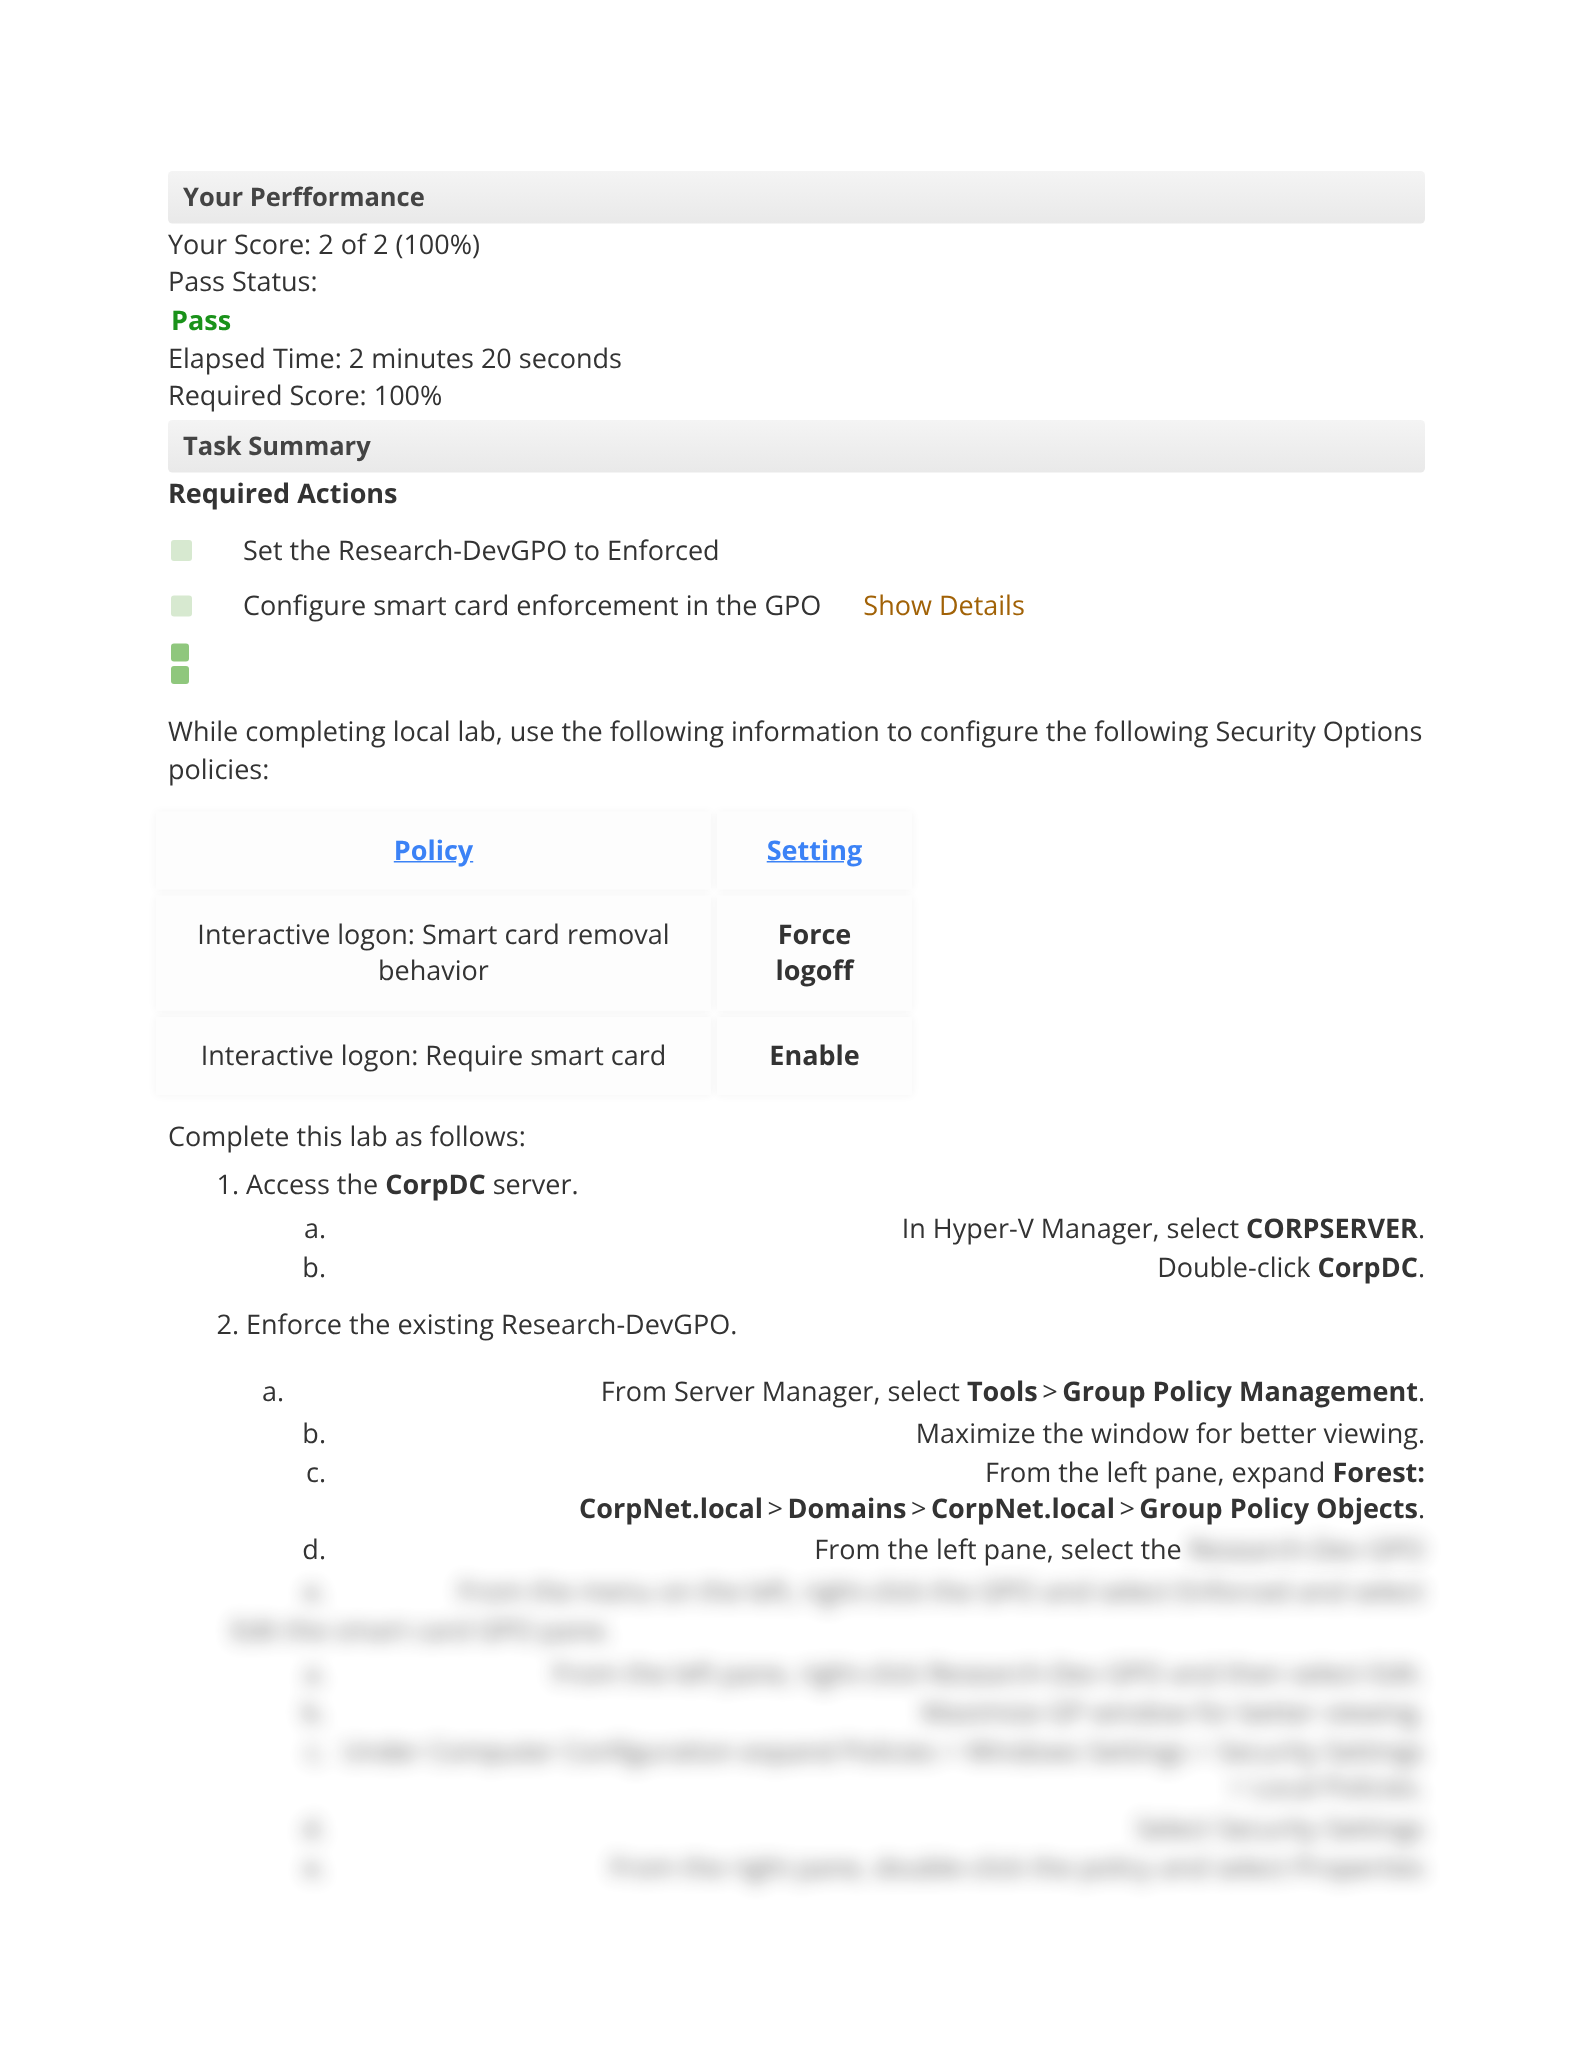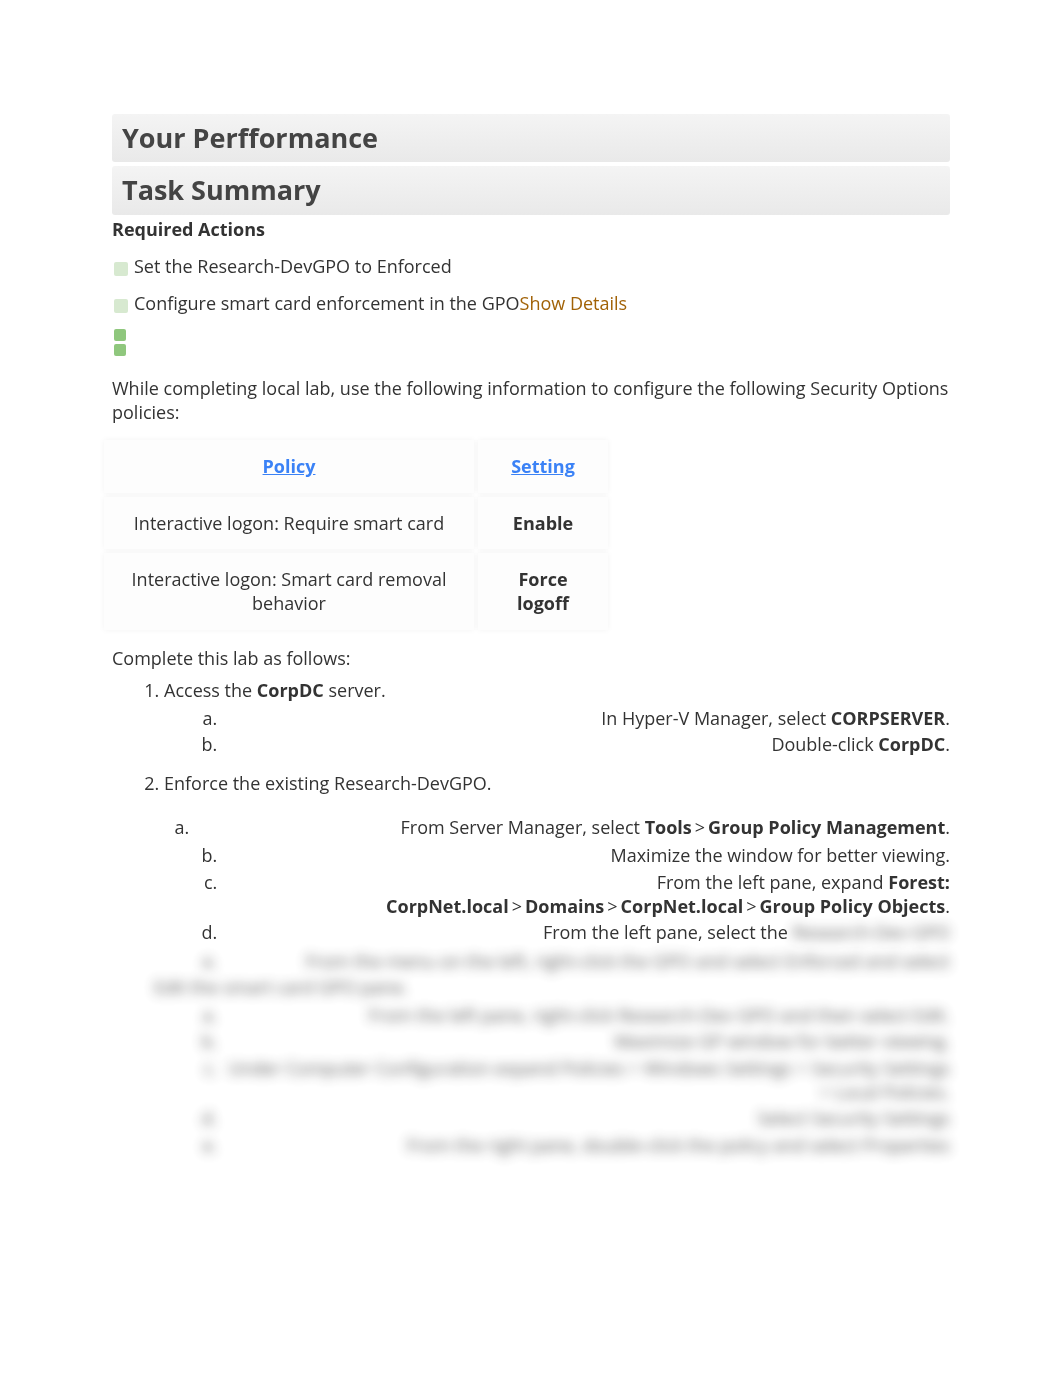--- a/index.html
+++ b/index.html
@@ -15,38 +15,39 @@
   }
   .page {
     padding: 110px 112px 60px 112px;
   }
   .section-header {
     background: linear-gradient(to bottom, #f4f4f4, #e9e9e9);
     border-radius: 3px;
     padding: 6px 10px;
     margin: 4px 0 2px 0;
     font-weight: 700;
-    font-size: 27px;
+    font-size: 17px;
     color: #444;
   }
   .score-block div { margin: 1px 0; }
   .pass {
     color: #1a921a;
     font-weight: 700;
     padding-left: 2px;
   }
   .subhead {
     font-weight: 700;
     margin: 2px 0 4px 0;
   }
   .action-row {
     display: flex;
-    align-items: center;
+    align-items: flex-start;
     margin: 13px 0;
     padding-left: 2px;
+    gap: 28px;
   }
   .check-icon {
     width: 14px;
     height: 14px;
     background: #d7e9d0;
     border-radius: 2px;
     margin-right: 6px;
     margin-top: 5px;
     flex: 0 0 14px;
   }
@@ -110,20 +111,27 @@
   }
   b { font-weight: 700; }
   .chev { margin: 0 3px; }
 </style>
 </head>
 <body>
 
 <div class="page">
 
   <div class="section-header">Your Perfformance</div>
+  <div class="score-block">
+    <div>Your Score: 2 of 2 (100%)</div>
+    <div>Pass Status:</div>
+    <div class="pass">Pass</div>
+    <div>Elapsed Time: 2 minutes 20 seconds</div>
+    <div>Required Score: 100%</div>
+  </div>
 
   <div class="section-header">Task Summary</div>
   <div class="subhead">Required Actions</div>
 
   <div class="action-row">
     <span class="check-icon"></span>
     <span>Set the Research-DevGPO to Enforced</span>
   </div>
   <div class="action-row">
     <span class="check-icon"></span>
@@ -138,26 +146,26 @@
   <div class="explain-gap"></div>
   <div>While completing local lab, use the following information to configure the following Security Options policies:</div>
 
   <table class="policy-table">
     <tbody>
         <tr>
       <th>Policy</th>
       <th>Setting</th>
     </tr>
     <tr>
+      <td class="policy">Interactive logon: Smart card removal behavior</td>
+      <td class="setting">Force logoff</td>
+    </tr>
+    <tr>
       <td class="policy">Interactive logon: Require smart card</td>
       <td class="setting">Enable</td>
-    </tr>
-    <tr>
-      <td class="policy">Interactive logon: Smart card removal behavior</td>
-      <td class="setting">Force logoff</td>
     </tr>
   </tbody>
     </table>
 
   <div>Complete this lab as follows:</div>
 
   <ol class="steps">
     <li>
       <span>Access the </span><b>CorpDC</b><span> server.</span>
       <ol class="lettered">

